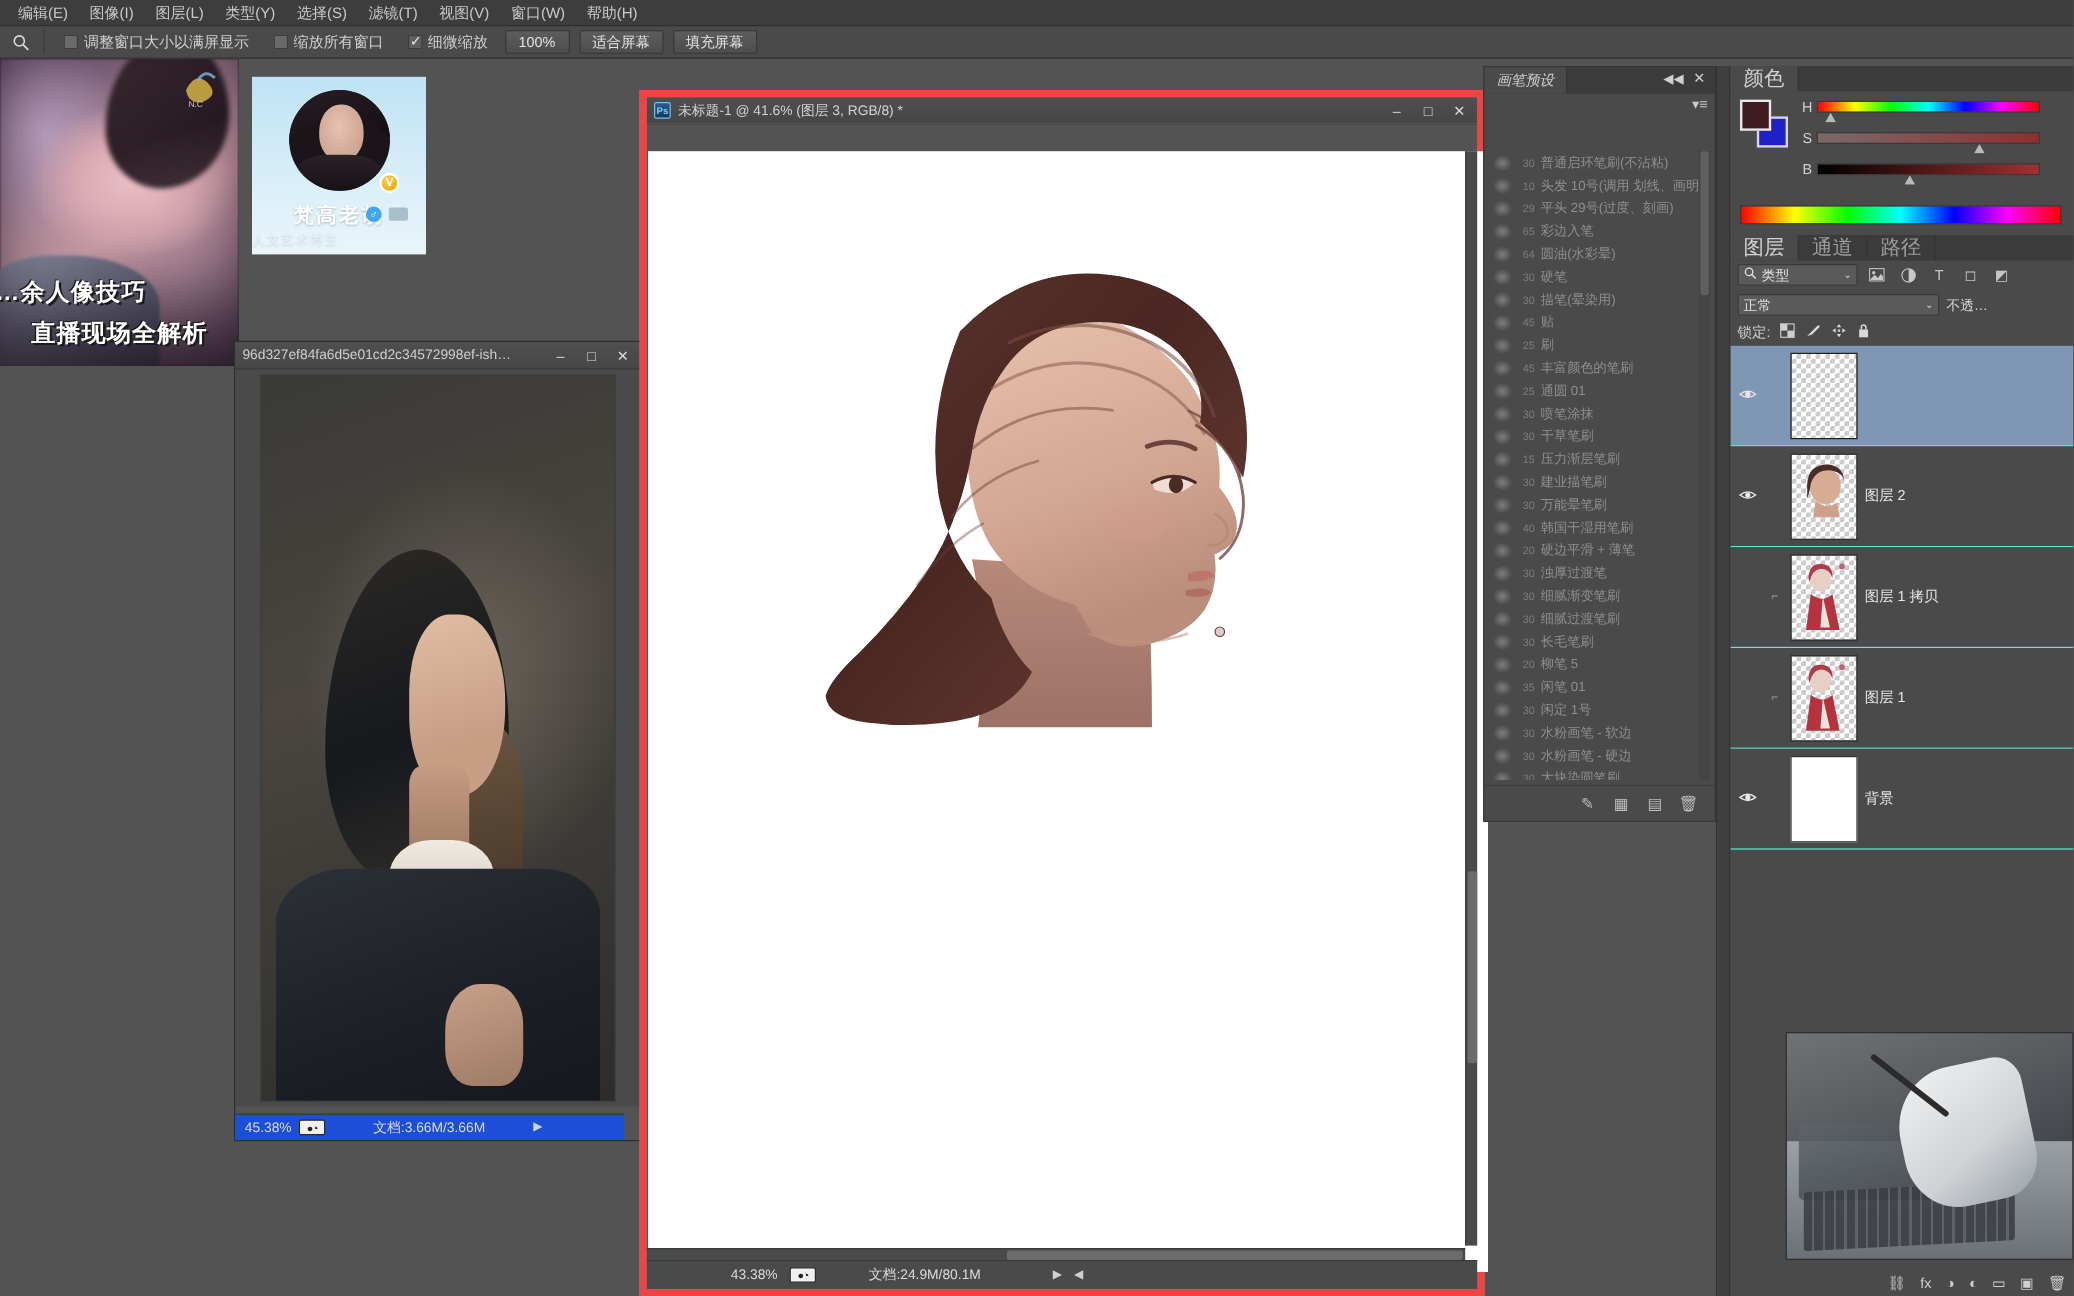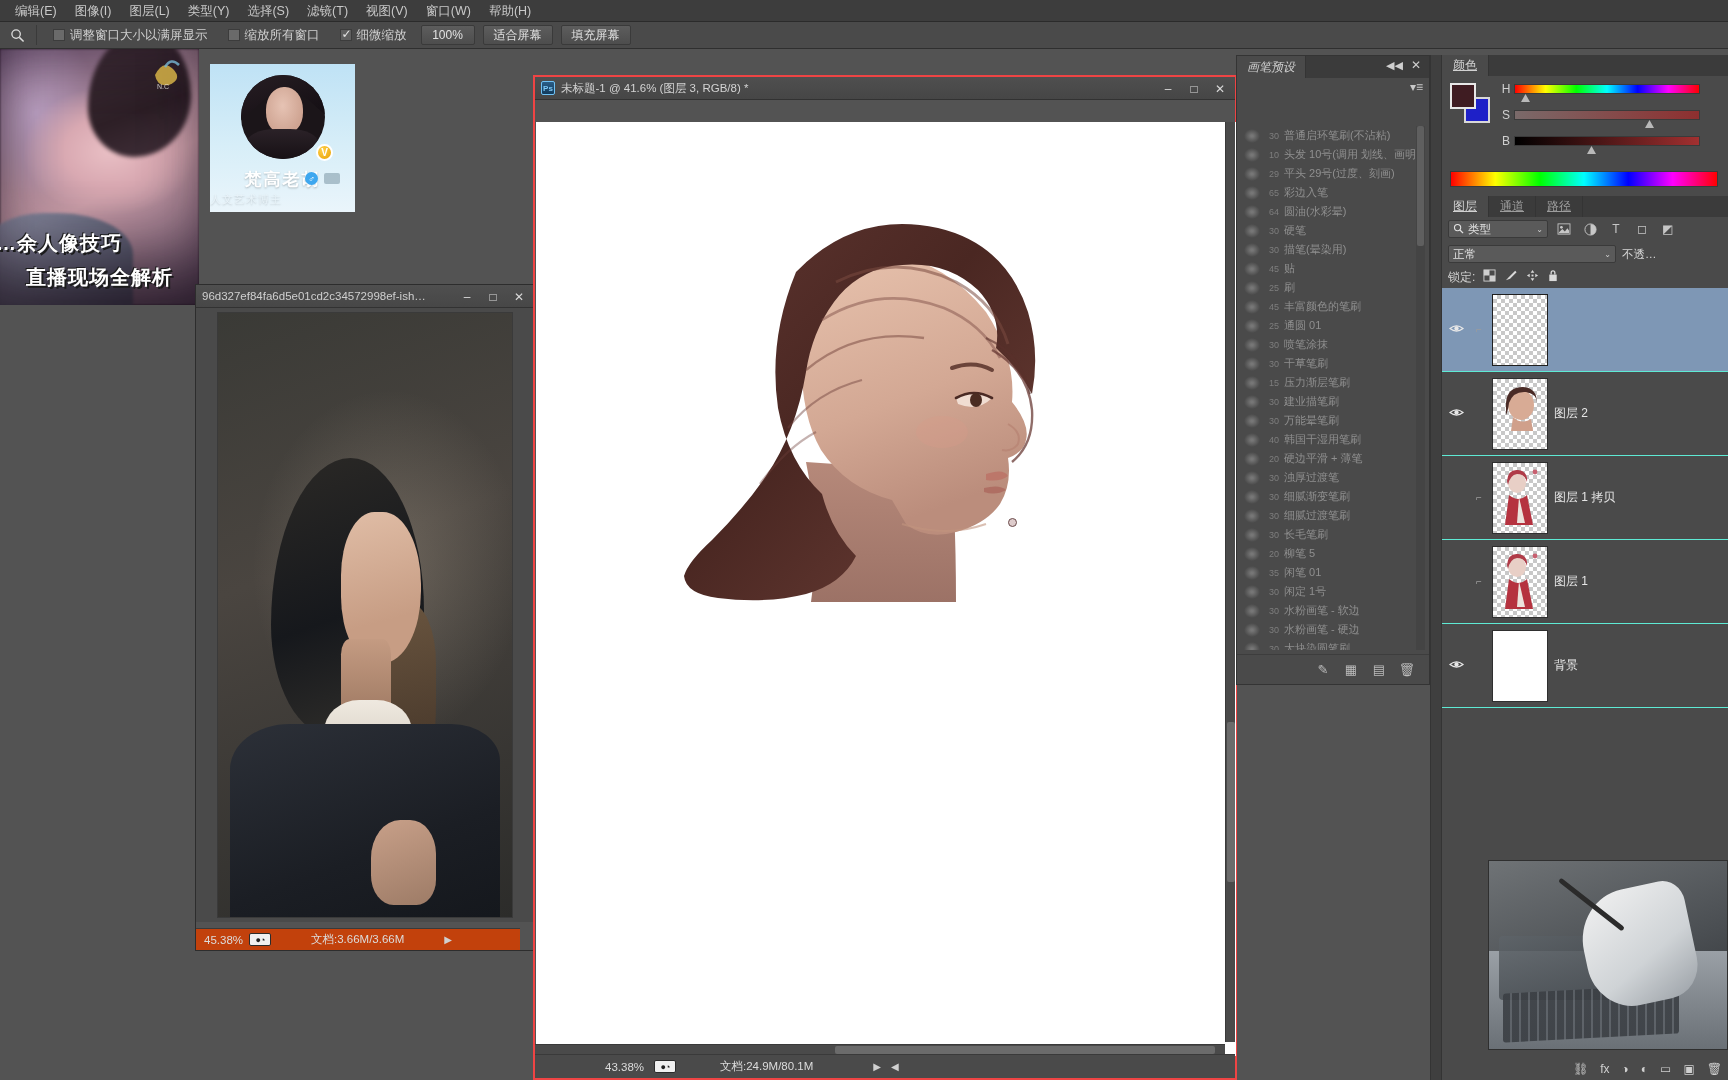--- a/index.html
+++ b/index.html
@@ -190,31 +190,31 @@
     border-radius:22% 18% 0 0;
   }
   .refphoto .hand {
     position:absolute; left:52%; top:84%; width:22%; height:14%;
     background:linear-gradient(160deg,#c8a089,#9d7b66);
     border-radius:45% 40% 30% 35%;
     filter:blur(.4px);
   }
   .refwin .statusbar {
     position:absolute; left:0; bottom:0; right:14px; height:22px;
-    background:#c2410c; border-top:1px solid #3a3a3a;
+    background:#1d4ed8; border-top:1px solid #3a3a3a;
     display:flex; align-items:center; gap:6px; padding-left:8px; font-size:11.5px; color:#dcdcdc;
   }
   .sbicon { width:22px; height:13px; background:#f0f0f0; border:1px solid #2b2b2b; border-radius:2px;
     display:flex; align-items:center; justify-content:center; color:#222; font-size:9px; letter-spacing:-1px;}
   .sbarrow{ color:#d0d0d0; font-size:10px; }
 
   
   .docwin {
     position:absolute; left:533px; top:75px; width:704px; height:1005px;
-    background:#a3a3a3; border:2px solid #ef4444;
+    background:#a3a3a3; border:6px solid #ef4444;
   }
   .docwin .tbar {
     position:absolute; left:0; top:0; right:0; height:23px;
     background:linear-gradient(#4f4f4f,#464646); border-bottom:1px solid #323232;
     display:flex; align-items:center; padding-left:6px;
   }
   .psicon {
     width:14px; height:14px; background:linear-gradient(#2a5d86,#123b5c); border:1px solid #6fc2f5;
     border-radius:2px; color:#7ec9f7; font-size:8px; font-weight:bold;
     display:flex; align-items:center; justify-content:center; margin-right:6px;
@@ -307,21 +307,21 @@
   
   .rightdock {
     position:absolute; right:0; top:55px; width:298px; bottom:0; background:#4a4a4a;
     border-left:1px solid #343434;
   }
   .dockrail { position:absolute; left:0; top:0; width:11px; bottom:0; background:#3f3f3f; border-right:1px solid #343434;}
   .colorpanel {
     position:absolute; left:11px; top:0; right:0; height:140px; background:#4a4a4a;
   }
   .pnl-tabrow { height:21px; background:#3b3b3b; display:flex; align-items:stretch;}
-  .pnl-tab { padding:0 11px; background:#4a4a4a; color:#d2d2d2; font-size:12px; display:flex; align-items:center; border-right:1px solid #343434;text-decoration:underline;}
+  .pnl-tab { padding:0 11px; background:#4a4a4a; color:#d2d2d2; font-size:17px; display:flex; align-items:center; border-right:1px solid #343434;}
   .pnl-tab.inactive { background:#3b3b3b; color:#9d9d9d; }
   .swatches { position:absolute; left:8px; top:28px; width:42px; height:42px; }
   .sw-fg { position:absolute; left:0; top:0; width:26px; height:26px; background:#3f1c22; border:2px solid #e8e8e8; }
   .sw-bg { position:absolute; left:14px; top:14px; width:26px; height:26px; background:#1e20c8; border:2px solid #d8d8d8; }
   .hsbrow { position:absolute; height:16px; display:flex; align-items:center; }
   .hsb-label { width:16px; text-align:center; font-size:12px; color:#d0d0d0; }
   .hsb-track { width:186px; height:10px; position:relative; border:1px solid #3a3a3a;}
   .hsb-knob {
     position:absolute; top:9px; width:9px; height:8px; background:#b9b9b9;
     clip-path:polygon(50% 0,100% 100%,0 100%);

